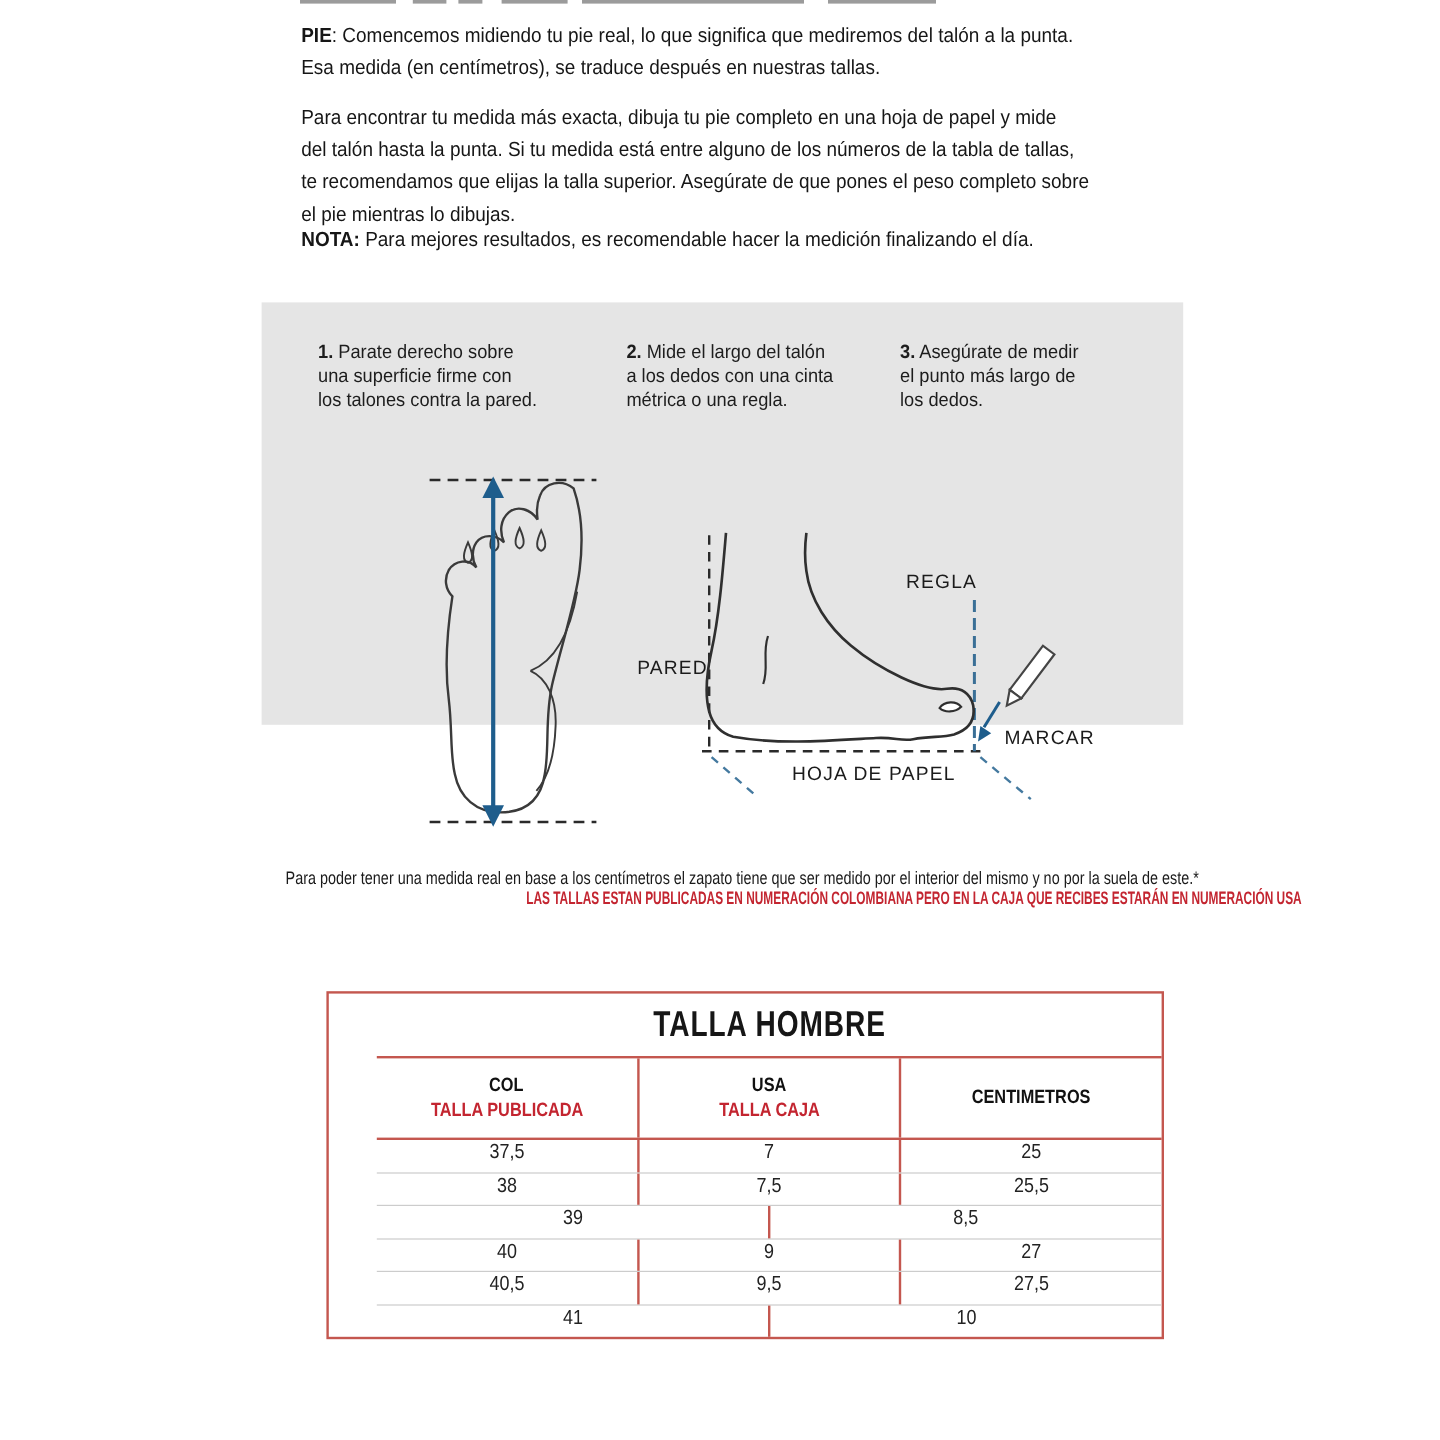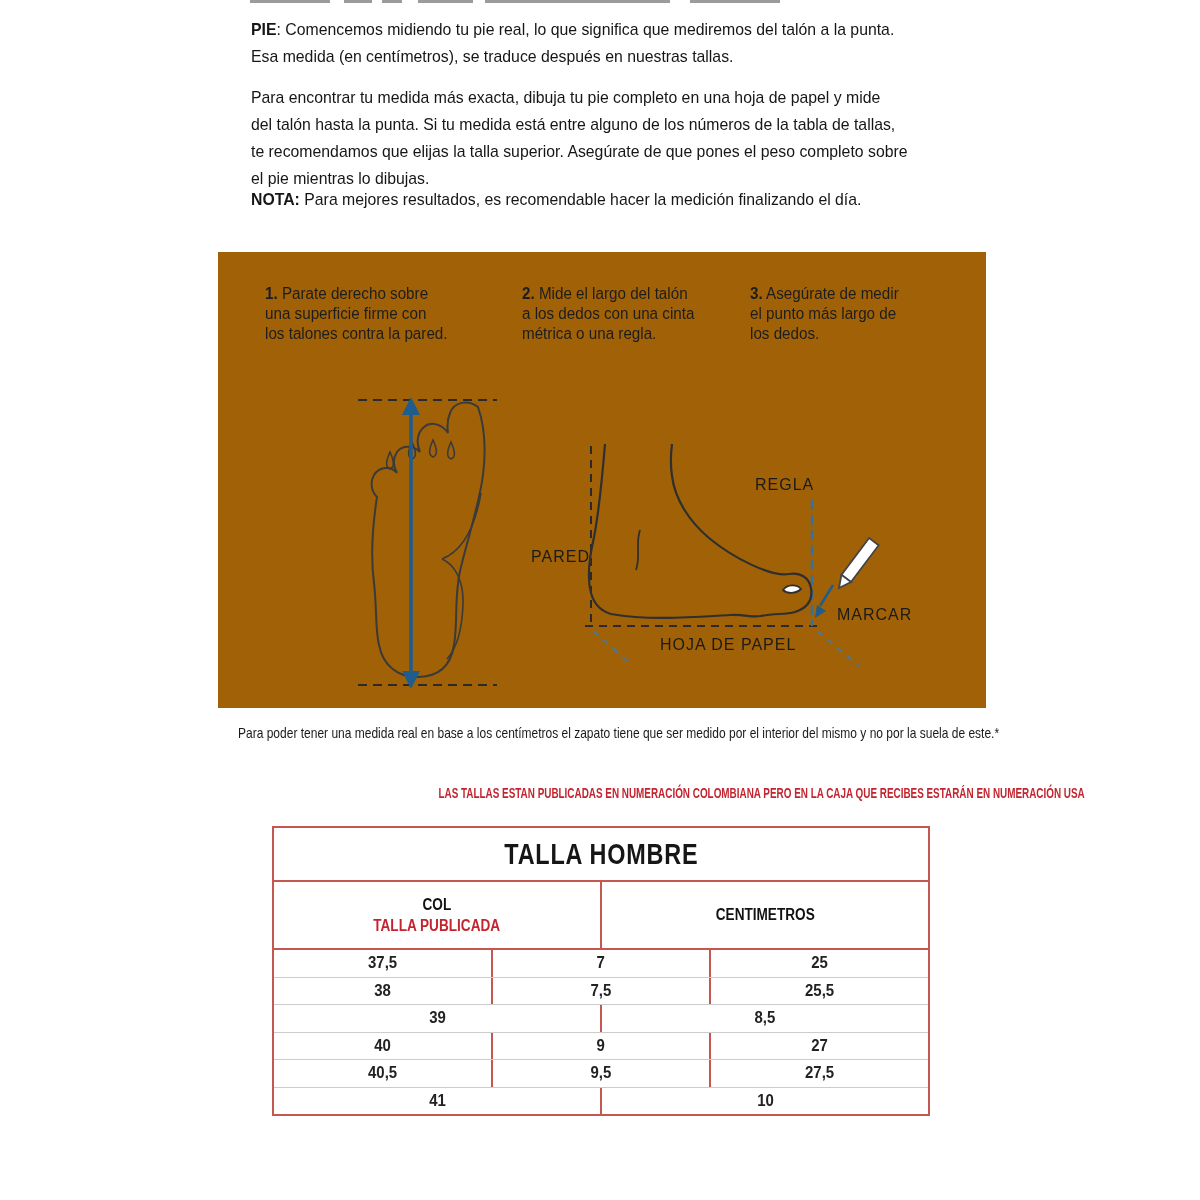--- a/index.html
+++ b/index.html
@@ -9,52 +9,52 @@
   }
   
   .top-frag{position:absolute;left:250px;top:0;height:5px;overflow:hidden;white-space:nowrap;}
   .top-frag i{display:inline-block;height:3px;background:#9b9b9b;vertical-align:top;}
   
   .intro p{position:absolute;margin:0;font-size:17px;line-height:27px;
     transform:scaleX(.93);transform-origin:left top;white-space:nowrap;}
   .intro p span{white-space:pre-line;}
   .intro b{font-weight:700;}
   
-  .graybox{position:absolute;left:218px;top:252px;width:768px;height:456px;background:#a16207;}
+  .graybox{position:absolute;left:218px;top:252px;width:768px;height:352px;background:#e5e5e5;}
   .step{position:absolute;top:32px;font-size:16px;line-height:20px;
     transform:scaleX(.95);transform-origin:left top;white-space:nowrap;color:#1d1d1d;}
   .step span{white-space:pre-line;}
   .step b{font-weight:700;}
   .step.s1{left:47px;}
   .step.s2{left:304px;}
   .step.s3{left:532px;}
   .fig{position:absolute;}
   svg text{font-family:"Liberation Sans",sans-serif;font-size:16px;fill:#1b1b1b;letter-spacing:1px;}
   
   .caption{position:absolute;left:238px;top:724px;font-size:15px;white-space:nowrap;
     transform:scaleX(.8);transform-origin:left top;color:#1a1a1a;}
   
-  .notice-wrap{position:absolute;left:272px;top:784px;width:656px;text-align:center;}
+  .notice-wrap{position:absolute;left:272px;top:740px;width:656px;text-align:center;}
   .notice-wrap span{display:inline-block;white-space:nowrap;font-size:15px;font-weight:700;
     color:#c32530;transform:scaleX(.66);transform-origin:center top;}
   
-  .tbl{position:absolute;left:272px;top:826px;width:654px;border:2px solid #c4574f;background:#fff;}
+  .tbl{position:absolute;left:272px;top:826px;width:654px;border:2px solid #c4574f;background:#fff;padding-left:40px;}
   .tbl-title-row{height:52px;display:flex;align-items:center;justify-content:center;
     border-bottom:2px solid #c4574f;}
   .tbl-title-row span{font-size:30px;font-weight:700;letter-spacing:1px;
     transform:scaleX(.78);white-space:nowrap;}
   .tbl-head-row{display:flex;height:66px;border-bottom:2px solid #c4574f;}
   .hc{flex:1 1 0;display:flex;flex-direction:column;align-items:center;justify-content:center;gap:3px;min-width:0;}
   .hc + .hc{border-left:2px solid #c4574f;}
   .hl1{font-weight:700;font-size:16px;transform:scaleX(.85);white-space:nowrap;color:#111;}
   .hl2{font-weight:700;font-size:16px;transform:scaleX(.85);white-space:nowrap;color:#c32530;}
   .hl2:empty{display:none;}
   .trow{display:flex;height:26.5px;border-top:1px solid #cccccc;}
   .trow:first-child{border-top:none;}
-  .td{flex:1 1 0;display:flex;align-items:center;justify-content:center;min-width:0;font-weight:bold;}
+  .td{flex:1 1 0;display:flex;justify-content:center;min-width:0;}
   .td + .td{border-left:2px solid #c4574f;}
   .td span{font-size:17px;color:#222;transform:scaleX(.88);white-space:nowrap;}
 </style>
 </head>
 <body>
 
 <div class="top-frag">
   <i style="width:80px;margin-right:14px"></i><i style="width:28px;margin-right:10px"></i><i style="width:20px;margin-right:16px"></i><i style="width:55px;margin-right:12px"></i><i style="width:185px;margin-right:20px"></i><i style="width:90px"></i>
 </div>
 
@@ -137,20 +137,24 @@
 <div class="tbl">
   <div class="tbl-title-row">
     <span>TALLA HOMBRE</span>
   </div>
   <div class="tbl-head-row">
     <div class="hc">
       <span class="hl1">COL</span>
       <span class="hl2">TALLA PUBLICADA</span>
     </div>
     <div class="hc">
+      <span class="hl1">USA</span>
+      <span class="hl2">TALLA CAJA</span>
+    </div>
+    <div class="hc">
       <span class="hl1">CENTIMETROS</span>
 
     </div>
   </div>
   <div class="tbl-body">
     <div class="trow">
         <div class="td">
           <span>37,5</span>
         </div>
         <div class="td">

